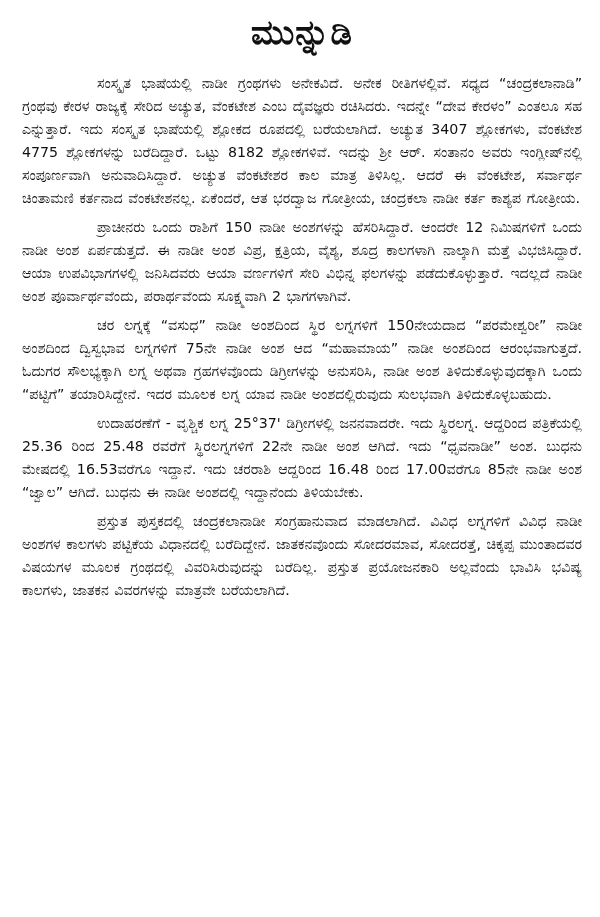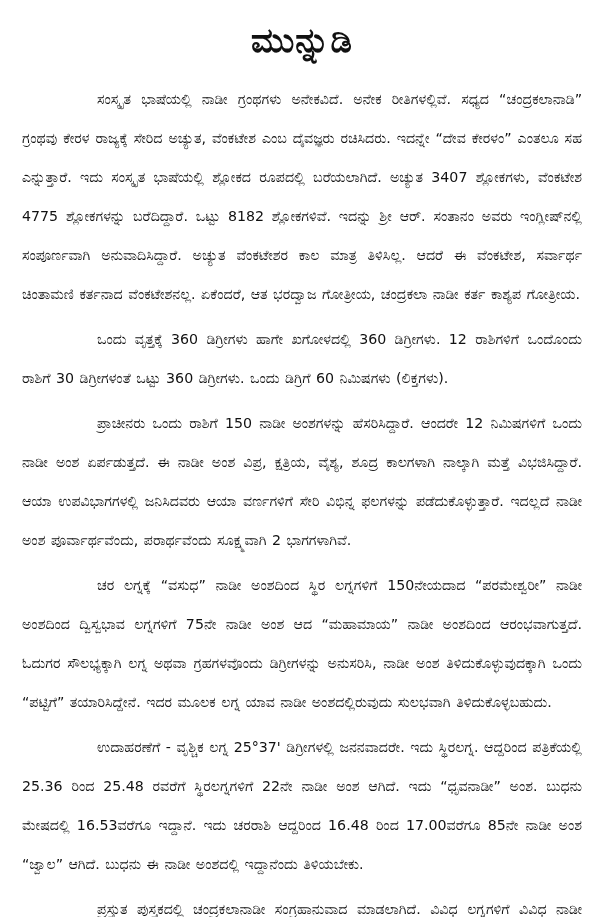--- a/index.html
+++ b/index.html
@@ -19,36 +19,35 @@
     width: 600px;
     height: 917px;
     box-sizing: border-box;
     padding: 6px 18px 0 22px;
   }
   .title {
     text-align: center;
     font-size: 34px;
     font-weight: bold;
     line-height: 44px;
-    margin: 12px 0 18px 0;
+    margin: 4px 0 18px 0;
     letter-spacing: 1px;
   }
   .para {
     font-size: 14.2px;
-    line-height: 39px;
+    line-height: 23px;
     text-align: justify;
     text-indent: 75px;
     margin: 4px 0 6px 0;
     word-spacing: 1px;
   }
 </style>
 </head>
 <body>
 
 <div class="page">
   <h1 class="title">ಮುನ್ನುಡಿ</h1>
   <p class="para">ಸಂಸ್ಕೃತ ಭಾಷೆಯಲ್ಲಿ ನಾಡೀ ಗ್ರಂಥಗಳು ಅನೇಕವಿದೆ. ಅನೇಕ ರೀತಿಗಳಲ್ಲಿವೆ. ಸಧ್ಯದ “ಚಂದ್ರಕಲಾನಾಡಿ” ಗ್ರಂಥವು ಕೇರಳ ರಾಜ್ಯಕ್ಕೆ ಸೇರಿದ ಅಚ್ಯುತ, ವೆಂಕಟೇಶ ಎಂಬ ದೈವಜ್ಞರು ರಚಿಸಿದರು. ಇದನ್ನೇ “ದೇವ ಕೇರಳಂ” ಎಂತಲೂ ಸಹ ಎನ್ನುತ್ತಾರೆ. ಇದು ಸಂಸ್ಕೃತ ಭಾಷೆಯಲ್ಲಿ ಶ್ಲೋಕದ ರೂಪದಲ್ಲಿ ಬರೆಯಲಾಗಿದೆ. ಅಚ್ಯುತ 3407 ಶ್ಲೋಕಗಳು, ವೆಂಕಟೇಶ 4775 ಶ್ಲೋಕಗಳನ್ನು ಬರೆದಿದ್ದಾರೆ. ಒಟ್ಟು 8182 ಶ್ಲೋಕಗಳಿವೆ. ಇದನ್ನು ಶ್ರೀ ಆರ್. ಸಂತಾನಂ ಅವರು ಇಂಗ್ಲೀಷ್‌ನಲ್ಲಿ ಸಂಪೂರ್ಣವಾಗಿ ಅನುವಾದಿಸಿದ್ದಾರೆ. ಅಚ್ಯುತ ವೆಂಕಟೇಶರ ಕಾಲ ಮಾತ್ರ ತಿಳಿಸಿಲ್ಲ. ಆದರೆ ಈ ವೆಂಕಟೇಶ, ಸರ್ವಾರ್ಥ ಚಿಂತಾಮಣಿ ಕರ್ತನಾದ ವೆಂಕಟೇಶನಲ್ಲ. ಏಕೆಂದರೆ, ಆತ ಭರದ್ವಾಜ ಗೋತ್ರೀಯ, ಚಂದ್ರಕಲಾ ನಾಡೀ ಕರ್ತ ಕಾಶ್ಯಪ ಗೋತ್ರೀಯ.</p>
-  <p class="para">ಒಂದು ವೃತ್ತಕ್ಕೆ 360 ಡಿಗ್ರೀಗಳು ಹಾಗೇ ಖಗೋಳದಲ್ಲಿ 360 ಡಿಗ್ರೀಗಳು. 12 ರಾಶಿಗಳಿಗೆ ಒಂದೊಂದು ರಾಶಿಗೆ 30 ಡಿಗ್ರೀಗಳಂತೆ ಒಟ್ಟು 360 ಡಿಗ್ರೀಗಳು. ಒಂದು ಡಿಗ್ರಿಗೆ 60 ನಿಮಿಷಗಳು (ಲಿಕ್ತಗಳು).</p>
   <p class="para">ಪ್ರಾಚೀನರು ಒಂದು ರಾಶಿಗೆ 150 ನಾಡೀ ಅಂಶಗಳನ್ನು ಹೆಸರಿಸಿದ್ದಾರೆ. ಆಂದರೇ 12 ನಿಮಿಷಗಳಿಗೆ ಒಂದು ನಾಡೀ ಅಂಶ ಏರ್ಪಡುತ್ತದೆ. ಈ ನಾಡೀ ಅಂಶ ವಿಪ್ರ, ಕ್ಷತ್ರಿಯ, ವೈಶ್ಯ, ಶೂದ್ರ ಕಾಲಗಳಾಗಿ ನಾಲ್ಕಾಗಿ ಮತ್ತೆ ವಿಭಜಿಸಿದ್ದಾರೆ. ಆಯಾ ಉಪವಿಭಾಗಗಳಲ್ಲಿ ಜನಿಸಿದವರು ಆಯಾ ವರ್ಣಗಳಿಗೆ ಸೇರಿ ವಿಭಿನ್ನ ಫಲಗಳನ್ನು ಪಡೆದುಕೊಳ್ಳುತ್ತಾರೆ. ಇದಲ್ಲದೆ ನಾಡೀ ಅಂಶ ಪೂರ್ವಾರ್ಥವೆಂದು, ಪರಾರ್ಥವೆಂದು ಸೂಕ್ಷ್ಮವಾಗಿ 2 ಭಾಗಗಳಾಗಿವೆ.</p>
   <p class="para">ಚರ ಲಗ್ನಕ್ಕೆ “ವಸುಧ” ನಾಡೀ ಅಂಶದಿಂದ ಸ್ಥಿರ ಲಗ್ನಗಳಿಗೆ 150ನೇಯದಾದ “ಪರಮೇಶ್ವರೀ” ನಾಡೀ ಅಂಶದಿಂದ ದ್ವಿಸ್ವಭಾವ ಲಗ್ನಗಳಿಗೆ 75ನೇ ನಾಡೀ ಅಂಶ ಆದ “ಮಹಾಮಾಯ” ನಾಡೀ ಅಂಶದಿಂದ ಆರಂಭವಾಗುತ್ತದೆ. ಓದುಗರ ಸೌಲಭ್ಯಕ್ಕಾಗಿ ಲಗ್ನ ಅಥವಾ ಗ್ರಹಗಳವೊಂದು ಡಿಗ್ರೀಗಳನ್ನು ಅನುಸರಿಸಿ, ನಾಡೀ ಅಂಶ ತಿಳಿದುಕೊಳ್ಳುವುದಕ್ಕಾಗಿ ಒಂದು “ಪಟ್ಟಿಗೆ” ತಯಾರಿಸಿದ್ದೇನೆ. ಇದರ ಮೂಲಕ ಲಗ್ನ ಯಾವ ನಾಡೀ ಅಂಶದಲ್ಲಿರುವುದು ಸುಲಭವಾಗಿ ತಿಳಿದುಕೊಳ್ಳಬಹುದು.</p>
   <p class="para">ಉದಾಹರಣೆಗೆ - ವೃಶ್ಚಿಕ ಲಗ್ನ 25°37' ಡಿಗ್ರೀಗಳಲ್ಲಿ ಜನನವಾದರೇ. ಇದು ಸ್ಥಿರಲಗ್ನ. ಆದ್ದರಿಂದ ಪತ್ರಿಕೆಯಲ್ಲಿ 25.36 ರಿಂದ 25.48 ರವರೆಗೆ ಸ್ಥಿರಲಗ್ನಗಳಿಗೆ 22ನೇ ನಾಡೀ ಅಂಶ ಆಗಿದೆ. ಇದು “ಧೃವನಾಡೀ” ಅಂಶ. ಬುಧನು ಮೇಷದಲ್ಲಿ 16.53ವರೆಗೂ ಇದ್ದಾನೆ. ಇದು ಚರರಾಶಿ ಆದ್ದರಿಂದ 16.48 ರಿಂದ 17.00ವರೆಗೂ 85ನೇ ನಾಡೀ ಅಂಶ “ಜ್ವಾಲ” ಆಗಿದೆ. ಬುಧನು ಈ ನಾಡೀ ಅಂಶದಲ್ಲಿ ಇದ್ದಾನೆಂದು ತಿಳಿಯಬೇಕು.</p>
   <p class="para">ಪ್ರಸ್ತುತ ಪುಸ್ತಕದಲ್ಲಿ ಚಂದ್ರಕಲಾನಾಡೀ ಸಂಗ್ರಹಾನುವಾದ ಮಾಡಲಾಗಿದೆ. ವಿವಿಧ ಲಗ್ನಗಳಿಗೆ ವಿವಿಧ ನಾಡೀ ಅಂಶಗಳ ಕಾಲಗಳು ಪಟ್ಟಿಕೆಯ ವಿಧಾನದಲ್ಲಿ ಬರೆದಿದ್ದೇನೆ. ಜಾತಕನವೊಂದು ಸೋದರಮಾವ, ಸೋದರತ್ತೆ, ಚಿಕ್ಕಪ್ಪ ಮುಂತಾದವರ ವಿಷಯಗಳ ಮೂಲಕ ಗ್ರಂಥದಲ್ಲಿ ವಿವರಿಸಿರುವುದನ್ನು ಬರೆದಿಲ್ಲ. ಪ್ರಸ್ತುತ ಪ್ರಯೋಜನಕಾರಿ ಅಲ್ಲವೆಂದು ಭಾವಿಸಿ ಭವಿಷ್ಯ ಕಾಲಗಳು, ಜಾತಕನ ವಿವರಗಳನ್ನು ಮಾತ್ರವೇ ಬರೆಯಲಾಗಿದೆ.</p>
 </div>
 
 </body></html>

